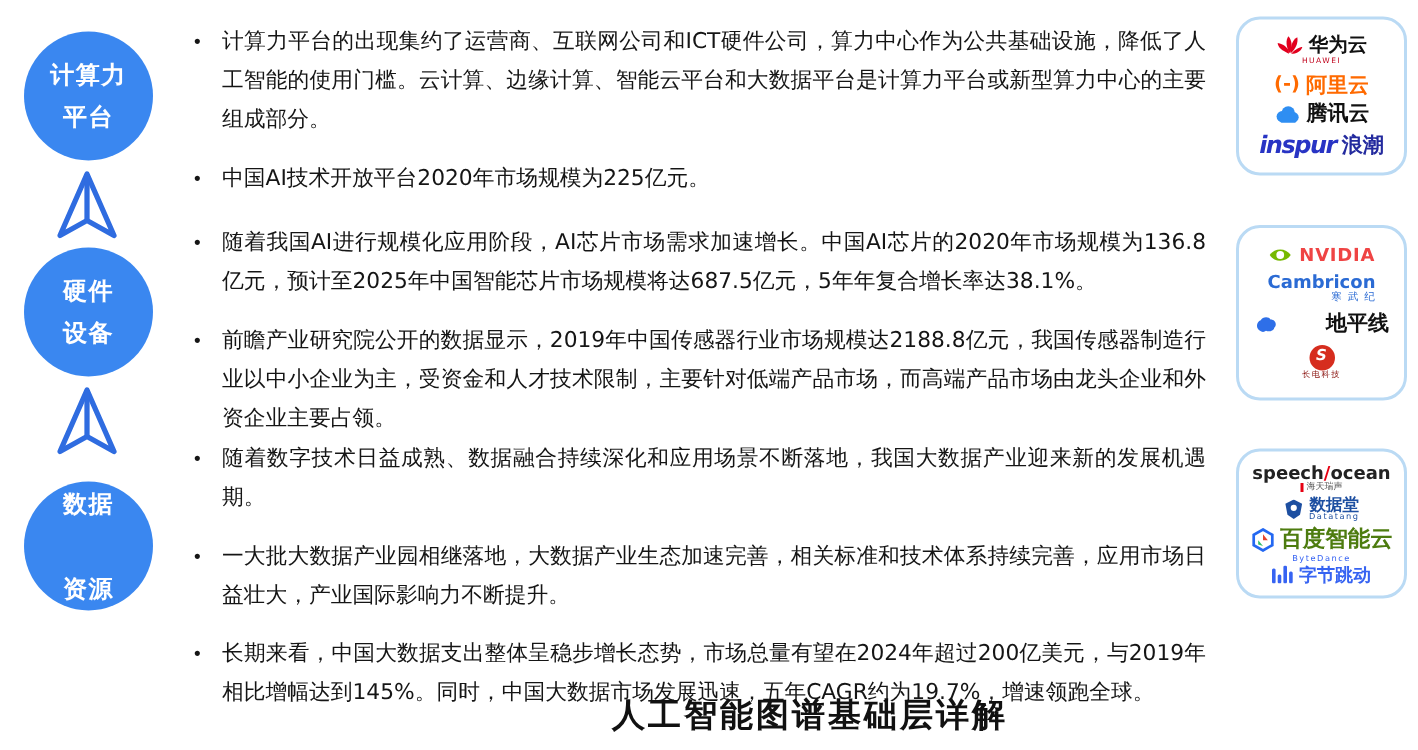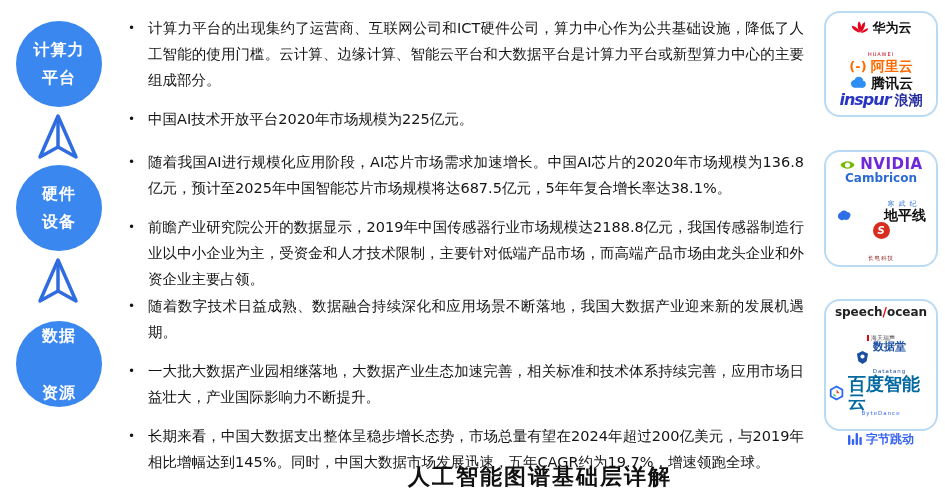--- a/index.html
+++ b/index.html
@@ -31,49 +31,49 @@
   .bullet .btxt{flex:1;}
   
   .logo-card{
     position:absolute;left:824px;width:114px;box-sizing:border-box;
     border:2px solid #badaf4;border-radius:16px;background:#fff;
     display:flex;flex-direction:column;align-items:center;justify-content:space-evenly;
     padding:5px 3px;
   }
   #card-0{top:11px;height:106px;}
   #card-1{top:150px;height:117px;}
-  #card-2{top:299px;height:132px;}
+  #card-2{top:299px;height:100px;}
   .logo-row{display:flex;align-items:center;gap:4px;line-height:1;}
-  .logo-col{display:flex;flex-direction:column;align-items:center;gap:17px;line-height:1;}
+  .logo-col{display:flex;flex-direction:column;align-items:center;gap:1px;line-height:1;}
   .huawei-cn{font-size:13px;color:#111;font-weight:bold;}
   .huawei-sub{font-size:5px;color:#c0021b;letter-spacing:1px;}
   .ali-mark{color:#ff6a00;font-weight:900;font-size:13px;}
   .ali-cn{color:#ff6a00;font-weight:bold;font-size:14px;}
   .tencent-cn{font-size:14px;font-weight:bold;color:#111;}
   .inspur-en{font-style:italic;font-weight:900;font-size:16px;color:#2834c4;letter-spacing:-1px;}
   .inspur-cn{font-weight:bold;font-size:14px;color:#232a9e;}
-  .nvidia-en{font-weight:900;font-size:15px;color:#6d28d9;letter-spacing:0.5px;}
+  .nvidia-en{font-weight:900;font-size:12px;color:#ef4444;letter-spacing:0.5px;}
   .camb-en{color:#2b6bd4;font-size:12px;font-weight:bold;}
   .camb-cn{color:#2b6bd4;font-size:7px;letter-spacing:4px;margin-left:46px;}
   .horizon-cn{font-size:14px;font-weight:bold;color:#111;margin-left:28px;}
   .jcet-badge{width:17px;height:17px;border-radius:50%;background:#d62d1e;color:#fff;
     display:flex;align-items:center;justify-content:center;font-size:10px;font-weight:900;font-style:italic;}
   .jcet-cn{font-size:5.5px;color:#8a1410;letter-spacing:1px;}
   .so-line{font-size:12px;font-weight:bold;color:#222;}
   .so-red{color:#e60012;}
   .so-cn{font-size:6px;color:#555;border-left:2px solid #e60012;padding-left:2px;}
   .magic-banner{background:linear-gradient(180deg,#f2512b,#dc1f1f);border-radius:3px;
     padding:3px 6px;display:flex;align-items:center;gap:4px;}
   .magic-dot{width:9px;height:9px;border-radius:50%;background:#fff;position:relative;flex:0 0 auto;}
   .magic-dot::after{content:"";position:absolute;left:2.5px;top:2.5px;width:4px;height:4px;border-radius:50%;background:#f2512b;}
   .magic-cn{color:#fff;font-weight:bold;font-size:11px;letter-spacing:1px;}
   .magic-en{color:#fff;font-size:6.5px;letter-spacing:2.5px;}
   .dt-cn{color:#1d4fa1;font-size:11px;font-weight:bold;}
   .dt-en{color:#1d4fa1;font-size:5.5px;letter-spacing:1px;}
-  .baidu-cn{font-size:18px;font-weight:bold;color:#0369a1;}
+  .baidu-cn{font-size:15px;font-weight:bold;color:#4d7c0f;}
   .byte-en{font-size:5.5px;color:#3663f2;letter-spacing:1px;}
   .byte-cn{font-size:12px;font-weight:bold;color:#3663f2;text-align:center;}
   
   .page-title{
     position:absolute;top:462px;left:135px;width:810px;text-align:center;
     font-size:22px;font-weight:bold;color:#111;letter-spacing:2px;
   }
 </style>
 </head>
 <body>

